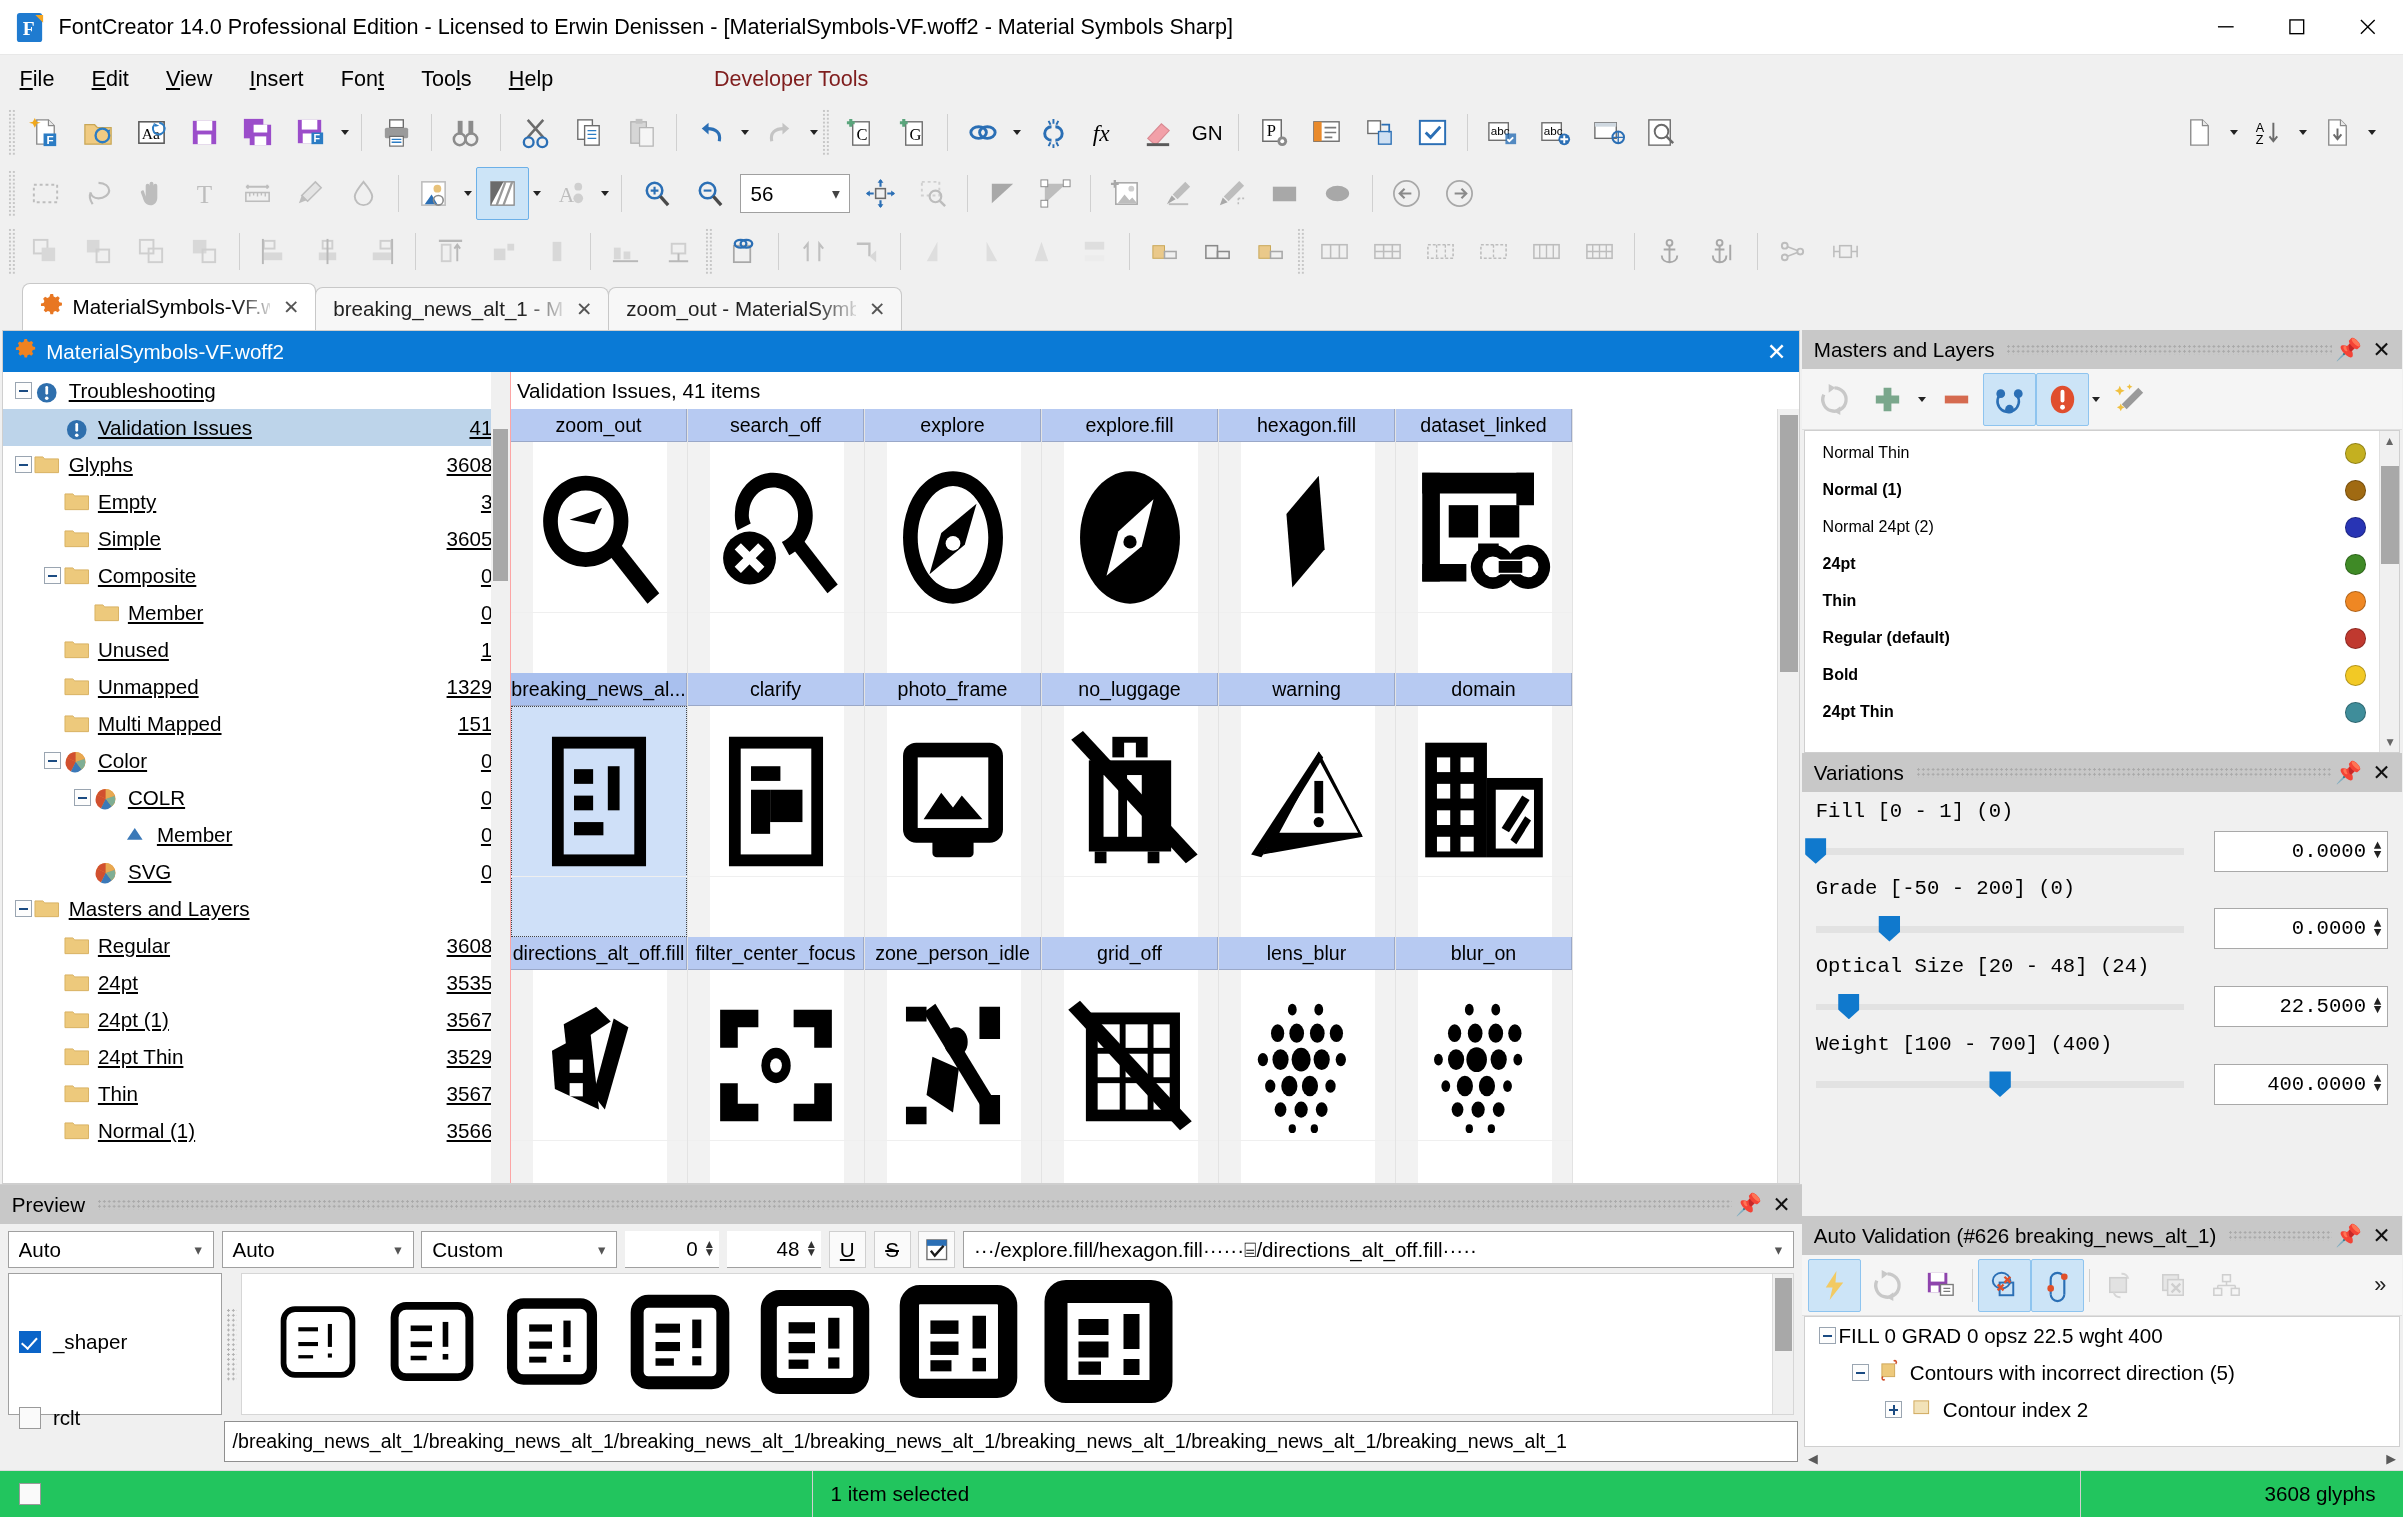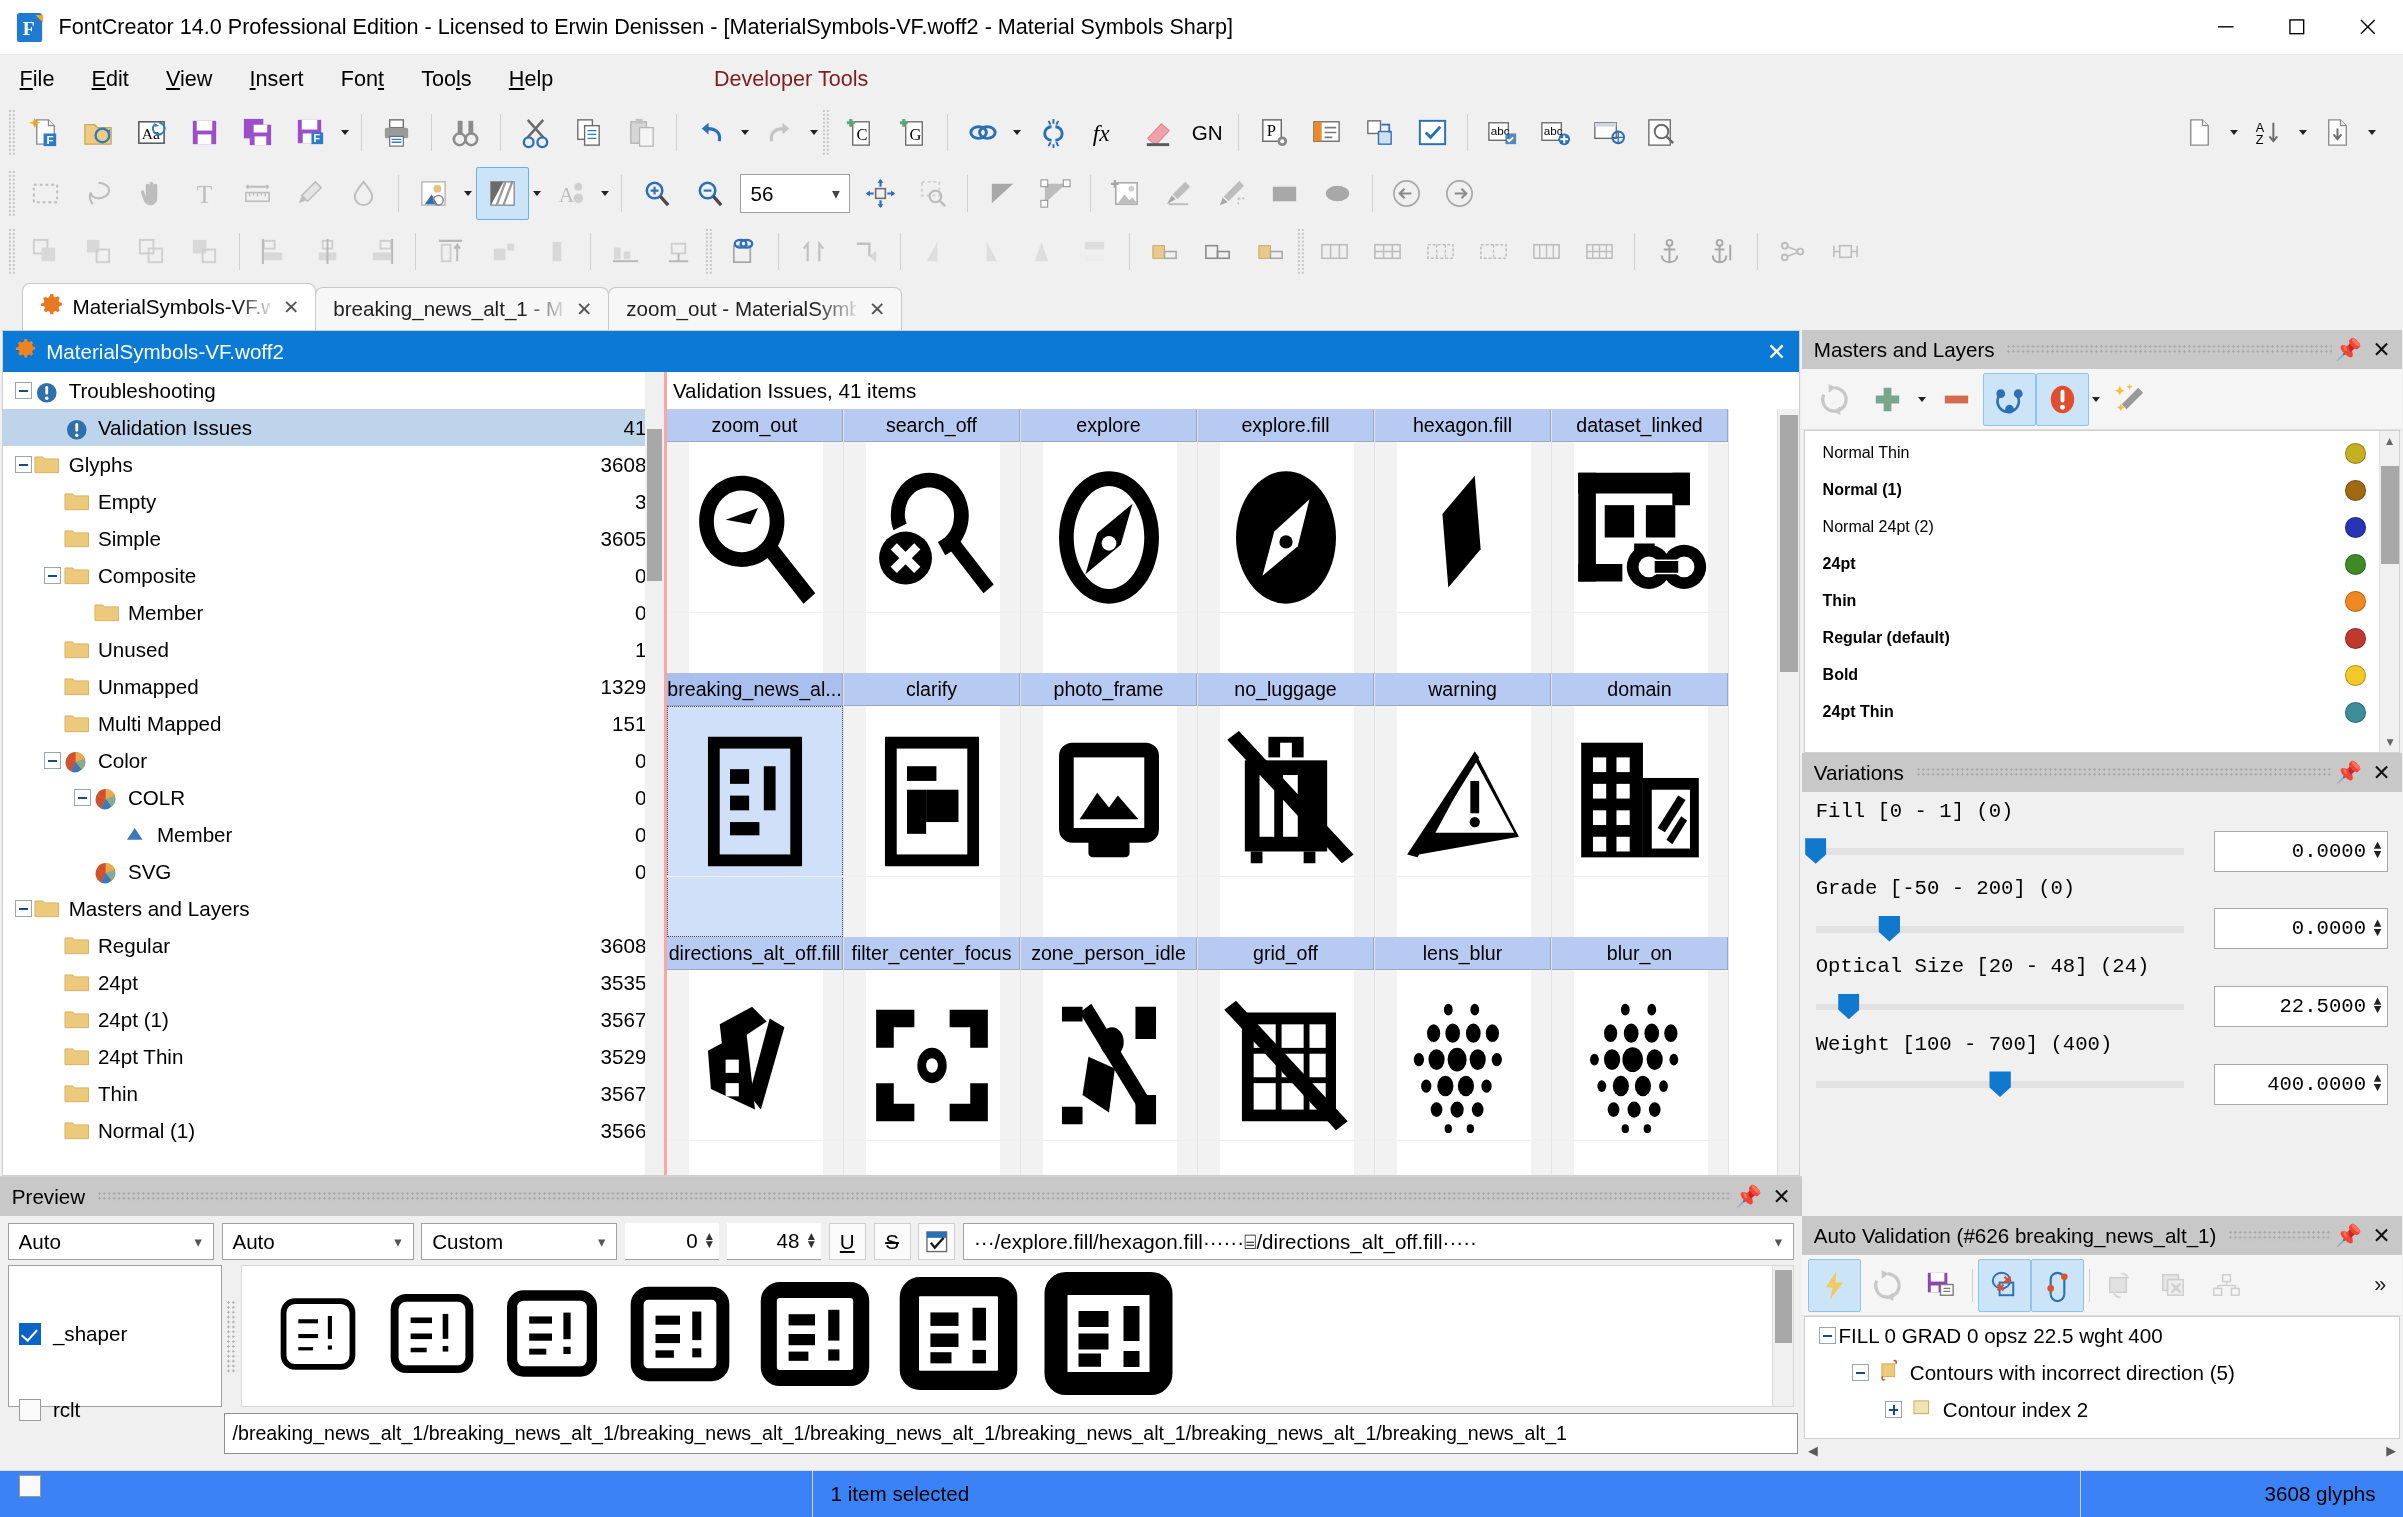--- a/index.html
+++ b/index.html
@@ -63,21 +63,21 @@
   .main { flex:1; display:flex; min-height:0; background:#f0f0f0; }
   .leftcol { width:1802px; display:flex; flex-direction:column; min-width:0; }
   .docwin { flex:1; display:flex; flex-direction:column; min-height:0; background:#fff; border:1px solid #cfcfcf; margin:0 2px 0 2px;}
 
   .doc-caption { height:41px; background:#0a7ad6; display:flex; align-items:center; padding:0 5.9px 0 11.8px; color:#fff; font-size:20.6px; flex:none;}
   .doc-caption .gear { margin-right:9.8px; }
   .doc-caption .t { flex:1; }
   .doc-caption .x { width:33px; text-align:center; font-size:23.5px; }
 
   .docbody { flex:1; display:flex; min-height:0; }
-  .tree { width:664px; background:#fff; border-right:3px solid #fca5a5; position:relative; overflow:hidden; flex:none;}
+  .tree { width:508px; background:#fff; border-right:1px solid #fca5a5; position:relative; overflow:hidden; flex:none;text-decoration:underline;}
   .trow { height:37px; display:flex; align-items:center; font-size:20.6px; padding-right:17.6px; white-space:nowrap; }
   .trow.sel { background:#bdd4ea; }
   .trow .lbl { flex:1; }
   .trow .cnt { color:#000; }
   .tw { width:21.6px; height:37px; display:flex; align-items:center; justify-content:center; flex:none;}
   .expander { width:16.7px; height:16.7px; border:1px solid #9aa5b1; background:#fdfdfd; position:relative; }
   .expander::before { content:""; position:absolute; left:2.9px; top:6.9px; width:8.8px; height:2px; background:#1b4b82;}
   .expander.plus::after { content:""; position:absolute; left:6.9px; top:2.9px; width:2px; height:9.8px; background:#1b4b82;}
   .tdots { width:21.6px; height:37px; flex:none; }
   .folder { width:25.5px; height:20.6px; flex:none; margin-right:8.8px; }
@@ -162,21 +162,21 @@
   .numbox .nv { padding-right:7.8px; }
   .numbox .nb { display:flex; flex-direction:column; line-height:8.8px; font-size:12.7px; color:#222;}
 
   .avbody { flex:1; background:#fff; border:1px solid #cfcfcf; margin:0 2px; overflow:hidden; position:relative;}
   .avrow { height:37px; display:flex; align-items:center; font-size:20.6px; white-space:nowrap;}
   .avhscroll { height:23.5px; flex:none; background:#f0f0f0; display:flex; align-items:center; justify-content:space-between; padding:0 3.9px; margin:0 2px;}
   .avhscroll span { color:#5a5a5a; font-size:12.7px; }
   .chev { margin-left:auto; font-size:21.6px; color:#222; padding-right:9.8px;}
 
   
-  .statusbar { height:47px; flex:none; background:#3b82f6; display:flex; align-items:center; border-top:1px solid #dcdcdc; font-size:20.6px;margin-top:8px;}
+  .statusbar { height:47px; flex:none; background:#22c55e; display:flex; align-items:center; border-top:1px solid #dcdcdc; font-size:20.6px;}
   .sb-seg { height:100%; display:flex; align-items:center; padding:0 17.6px; border-left:1px solid #d0d0d0;}
   .sb-left { width:812px; }
   .sb-mid { flex:1; }
   .sb-right { width:323px; justify-content:flex-end; padding-right:27.4px;}
 </style>
 </head>
 <body>
 
 <div class="app">
 

